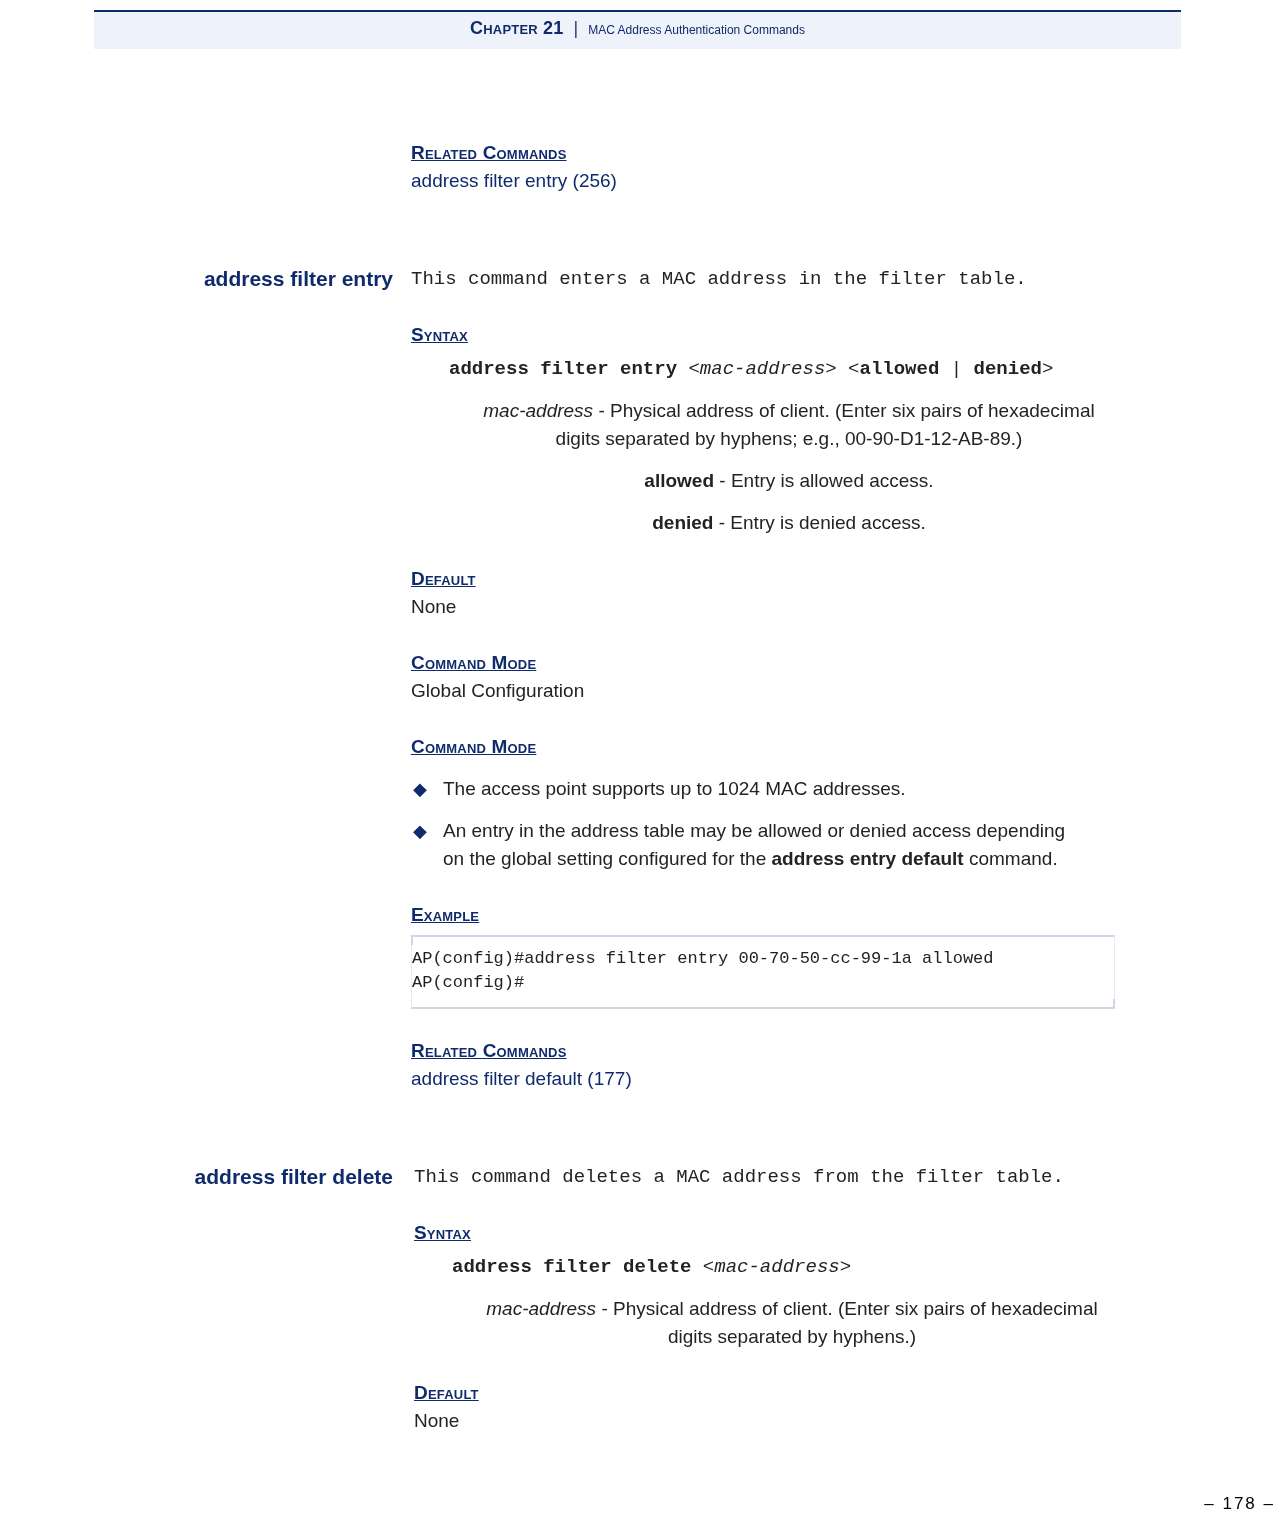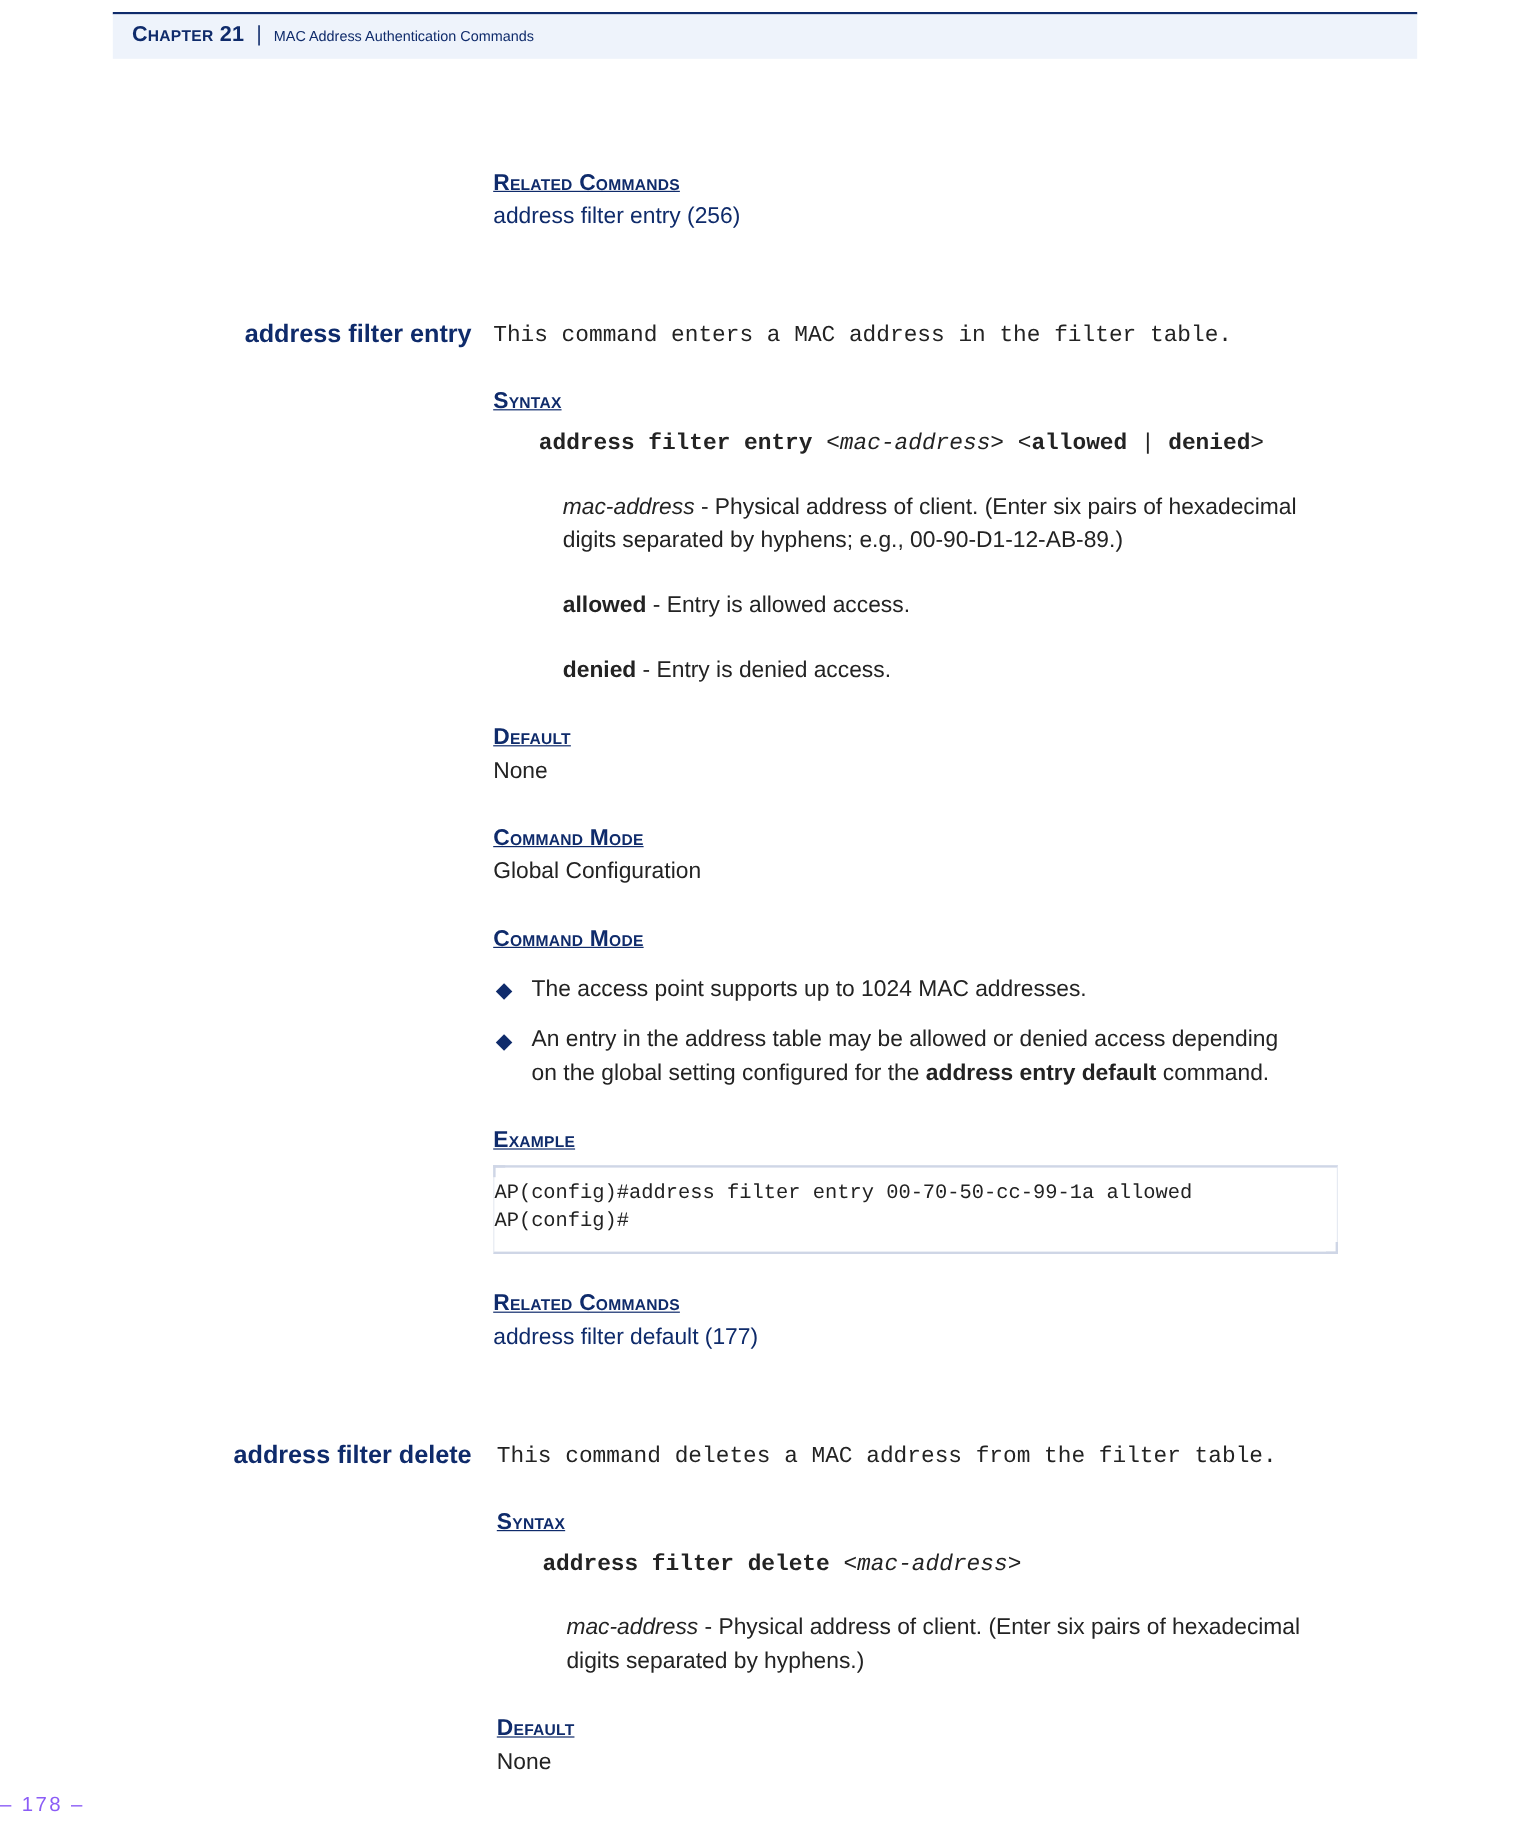--- a/index.html
+++ b/index.html
@@ -28,20 +28,21 @@
     background: var(--navy);
     margin: 10px 94px 0 94px;
   }
   .header-bar {
     background: #eef3fb;
     margin: 0 94px;
     padding: 6px 16px 10px 16px;
     display: flex;
     align-items: baseline;
     gap: 10px;
+    justify-content: center;
   }
   .header-chapter {
     font-weight: bold;
     color: var(--navy);
     font-variant: small-caps;
     letter-spacing: 0.2px;
     font-size: 18px;
   }
   .header-sep {
     color: var(--navy);
@@ -85,21 +86,21 @@
     margin-top: 28px;
     text-decoration: underline;
   }
   .sec-head.first { margin-top: 0; }
   .body-text { font-size: 19px; }
   .link {
     color: var(--navy);
     font-size: 19px;
   }
   .indent-1 { margin-left: 38px; margin-top: 6px; }
-  .indent-2 { margin-left: 58px; margin-top: 26px; max-width: 640px; }
+  .indent-2 { margin-left: 58px; margin-top: 14px; max-width: 640px; text-align: center; }
   .block { max-width: 680px; font-family: Liberation Mono, monospace; }
 
   .bullets { margin-top: 4px; }
   .bullet {
     display: flex;
     gap: 14px;
     margin-top: 14px;
     max-width: 660px;
   }
   .bullet .diamond {
@@ -140,23 +141,23 @@
     border-top: 2px solid #cfd6e6;
   }
   .example-box::before { left: -1px; top: -2px; }
   .example-box::after  { right: -1px; bottom: -2px; border-left: none; border-top: none; border-right: 2px solid #cfd6e6; border-bottom: 2px solid #cfd6e6; }
 
   .footer {
     position: absolute;
     bottom: 28px;
     left: 0;
     right: 0;
-    text-align: left;
+    text-align: right;
     font-size: 17px;
-    color: #8b5cf6;
+    color: #000000;
     letter-spacing: 2px;
   }
 
   .spacer-lg { height: 70px; }
 </style>
 </head>
 <body>
 
 <div class="page">
   <div class="header-line"></div>

